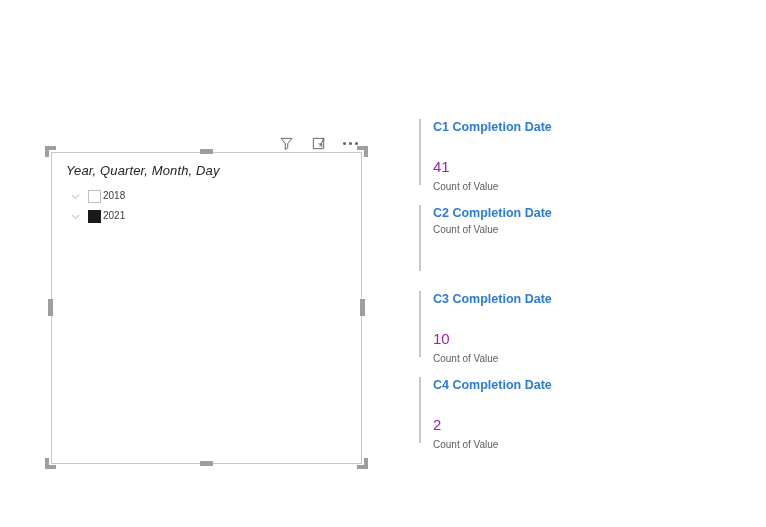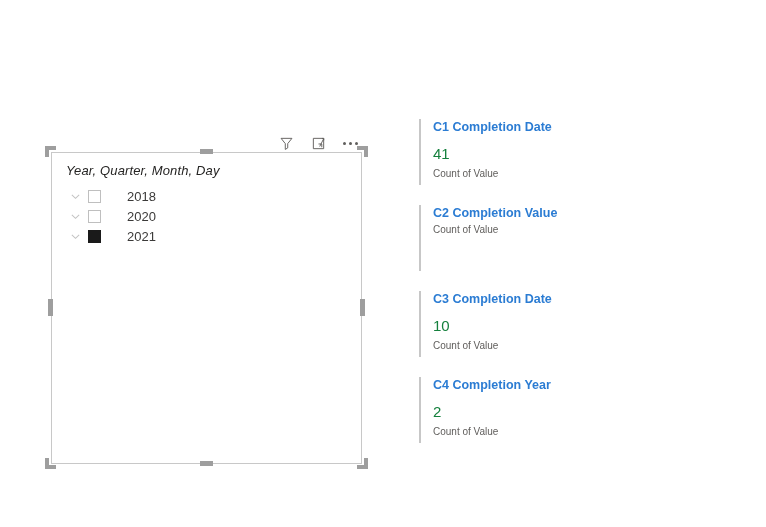--- a/index.html
+++ b/index.html
@@ -104,22 +104,22 @@
     background: #ffffff;
     flex: 0 0 auto;
     margin-left: 4px;
     cursor: pointer;
   }
   .slicer-checkbox.checked {
     background: #1a1a1a;
     border-color: #1a1a1a;
   }
   .slicer-label {
-    margin-left: 26px;
-    font-size: 13px;
+    margin-left: 2px;
+    font-size: 10px;
     color: #3b3a39;
     line-height: 1;
     white-space: nowrap;
   }
 
   
   .handle {
     position: absolute;
     background: #9e9e9e;
   }
@@ -175,23 +175,23 @@
   .kpi-title {
     font-size: 12.5px;
     font-weight: bold;
     color: #2b7cd3;
     line-height: 16px;
     margin-top: 19px;
     white-space: nowrap;
   }
   .kpi-value {
     font-size: 15px;
-    color: #15803d;
+    color: #a21caf;
     line-height: 22px;
-    margin-top: 8px;
+    margin-top: 21px;
   }
   .kpi-subtitle {
     font-size: 10px;
     color: #605e5c;
     line-height: 18px;
     white-space: nowrap;
   }
 </style>
 </head>
 <body>
@@ -229,29 +229,20 @@
       <span class="expand-chevron">
         <svg width="11" height="11" viewBox="0 0 12 12" aria-hidden="true">
           <path d="M2 4.2 L6 8 L10 4.2" fill="none" stroke="#c3c3c3" stroke-width="1.1"></path>
         </svg>
       </span>
       <span class="slicer-checkbox"></span>
       <span class="slicer-label">2018</span>
     </div>
 
 
-    <div class="slicer-row">
-      <span class="expand-chevron">
-        <svg width="11" height="11" viewBox="0 0 12 12" aria-hidden="true">
-          <path d="M2 4.2 L6 8 L10 4.2" fill="none" stroke="#c3c3c3" stroke-width="1.1"></path>
-        </svg>
-      </span>
-      <span class="slicer-checkbox"></span>
-      <span class="slicer-label">2020</span>
-    </div>
 
     <div class="slicer-row">
       <span class="expand-chevron">
         <svg width="11" height="11" viewBox="0 0 12 12" aria-hidden="true">
           <path d="M2 4.2 L6 8 L10 4.2" fill="none" stroke="#c3c3c3" stroke-width="1.1"></path>
         </svg>
       </span>
       <span class="slicer-checkbox checked"></span>
       <span class="slicer-label">2021</span>
     </div>
@@ -274,31 +265,31 @@
 
   <div class="kpi-card">
     <span class="kpi-accent"></span>
     <div class="kpi-title">C1 Completion Date</div>
     <div class="kpi-value">41</div>
     <div class="kpi-subtitle">Count of Value</div>
   </div>
 
   <div class="kpi-card">
     <span class="kpi-accent"></span>
-    <div class="kpi-title">C2 Completion Value</div>
+    <div class="kpi-title">C2 Completion Date</div>
     <div class="kpi-subtitle">Count of Value</div>
   </div>
 
   <div class="kpi-card">
     <span class="kpi-accent"></span>
     <div class="kpi-title">C3 Completion Date</div>
     <div class="kpi-value">10</div>
     <div class="kpi-subtitle">Count of Value</div>
   </div>
 
   <div class="kpi-card">
     <span class="kpi-accent"></span>
-    <div class="kpi-title">C4 Completion Year</div>
+    <div class="kpi-title">C4 Completion Date</div>
     <div class="kpi-value">2</div>
     <div class="kpi-subtitle">Count of Value</div>
   </div>
 
 </div>
 
 </body></html>

